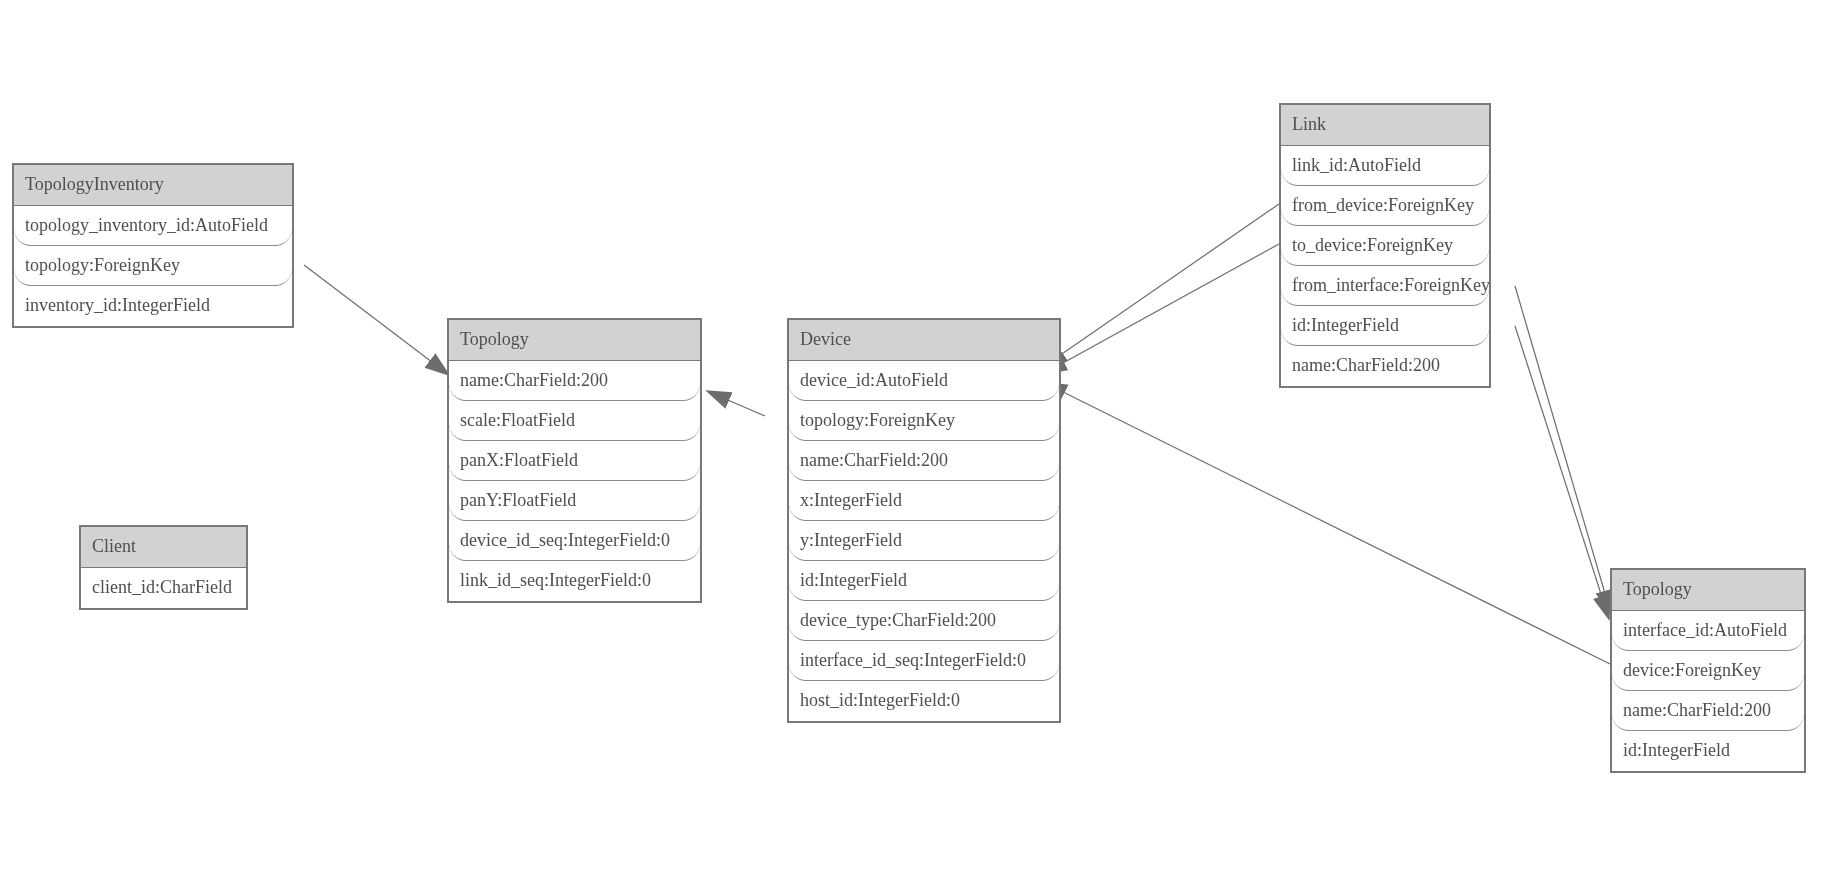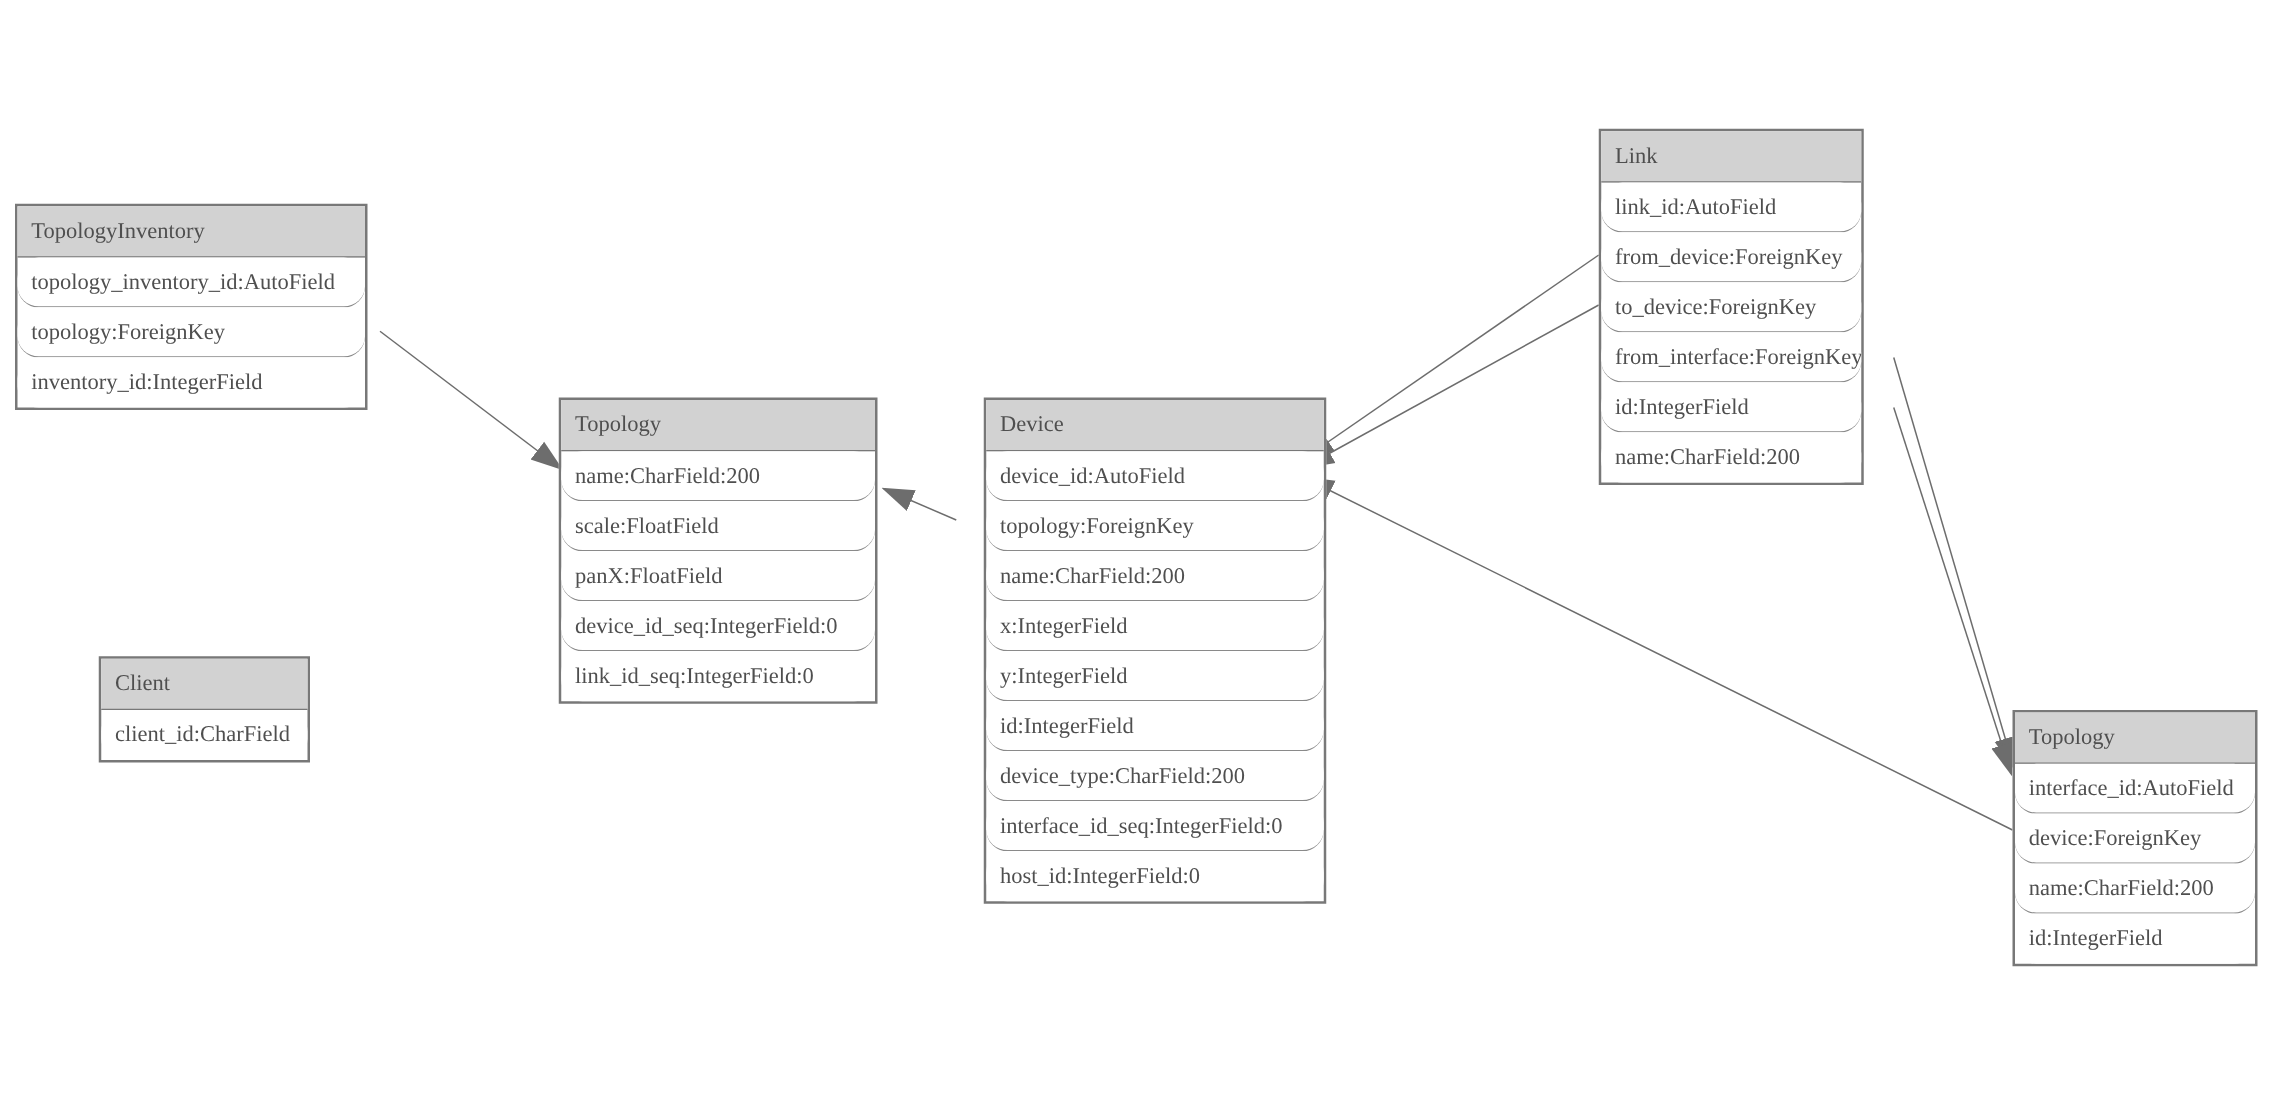--- a/index.html
+++ b/index.html
@@ -61,20 +61,21 @@
     <div class="entity-header">TopologyInventory</div>
   <div class="entity-row">topology_inventory_id:AutoField</div>
       <div class="entity-row">topology:ForeignKey</div>
       <div class="entity-row">inventory_id:IntegerField</div>
     </div>
     <div class="entity" style="left: 447px; top: 318px; width: 255px;">
     <div class="entity-header">Topology</div>
       <div class="entity-row">name:CharField:200</div>
       <div class="entity-row">scale:FloatField</div>
       <div class="entity-row">panX:FloatField</div>
+      <div class="entity-row">panY:FloatField</div>
       <div class="entity-row">device_id_seq:IntegerField:0</div>
       <div class="entity-row">link_id_seq:IntegerField:0</div>
     </div>
     <div class="entity" style="left: 79px; top: 525px; width: 169px;">
     <div class="entity-header">Client</div>
   <div class="entity-row">client_id:CharField</div>
     </div>
     <div class="entity" style="left: 787px; top: 318px; width: 274px;">
     <div class="entity-header">Device</div>
   <div class="entity-row">device_id:AutoField</div>

